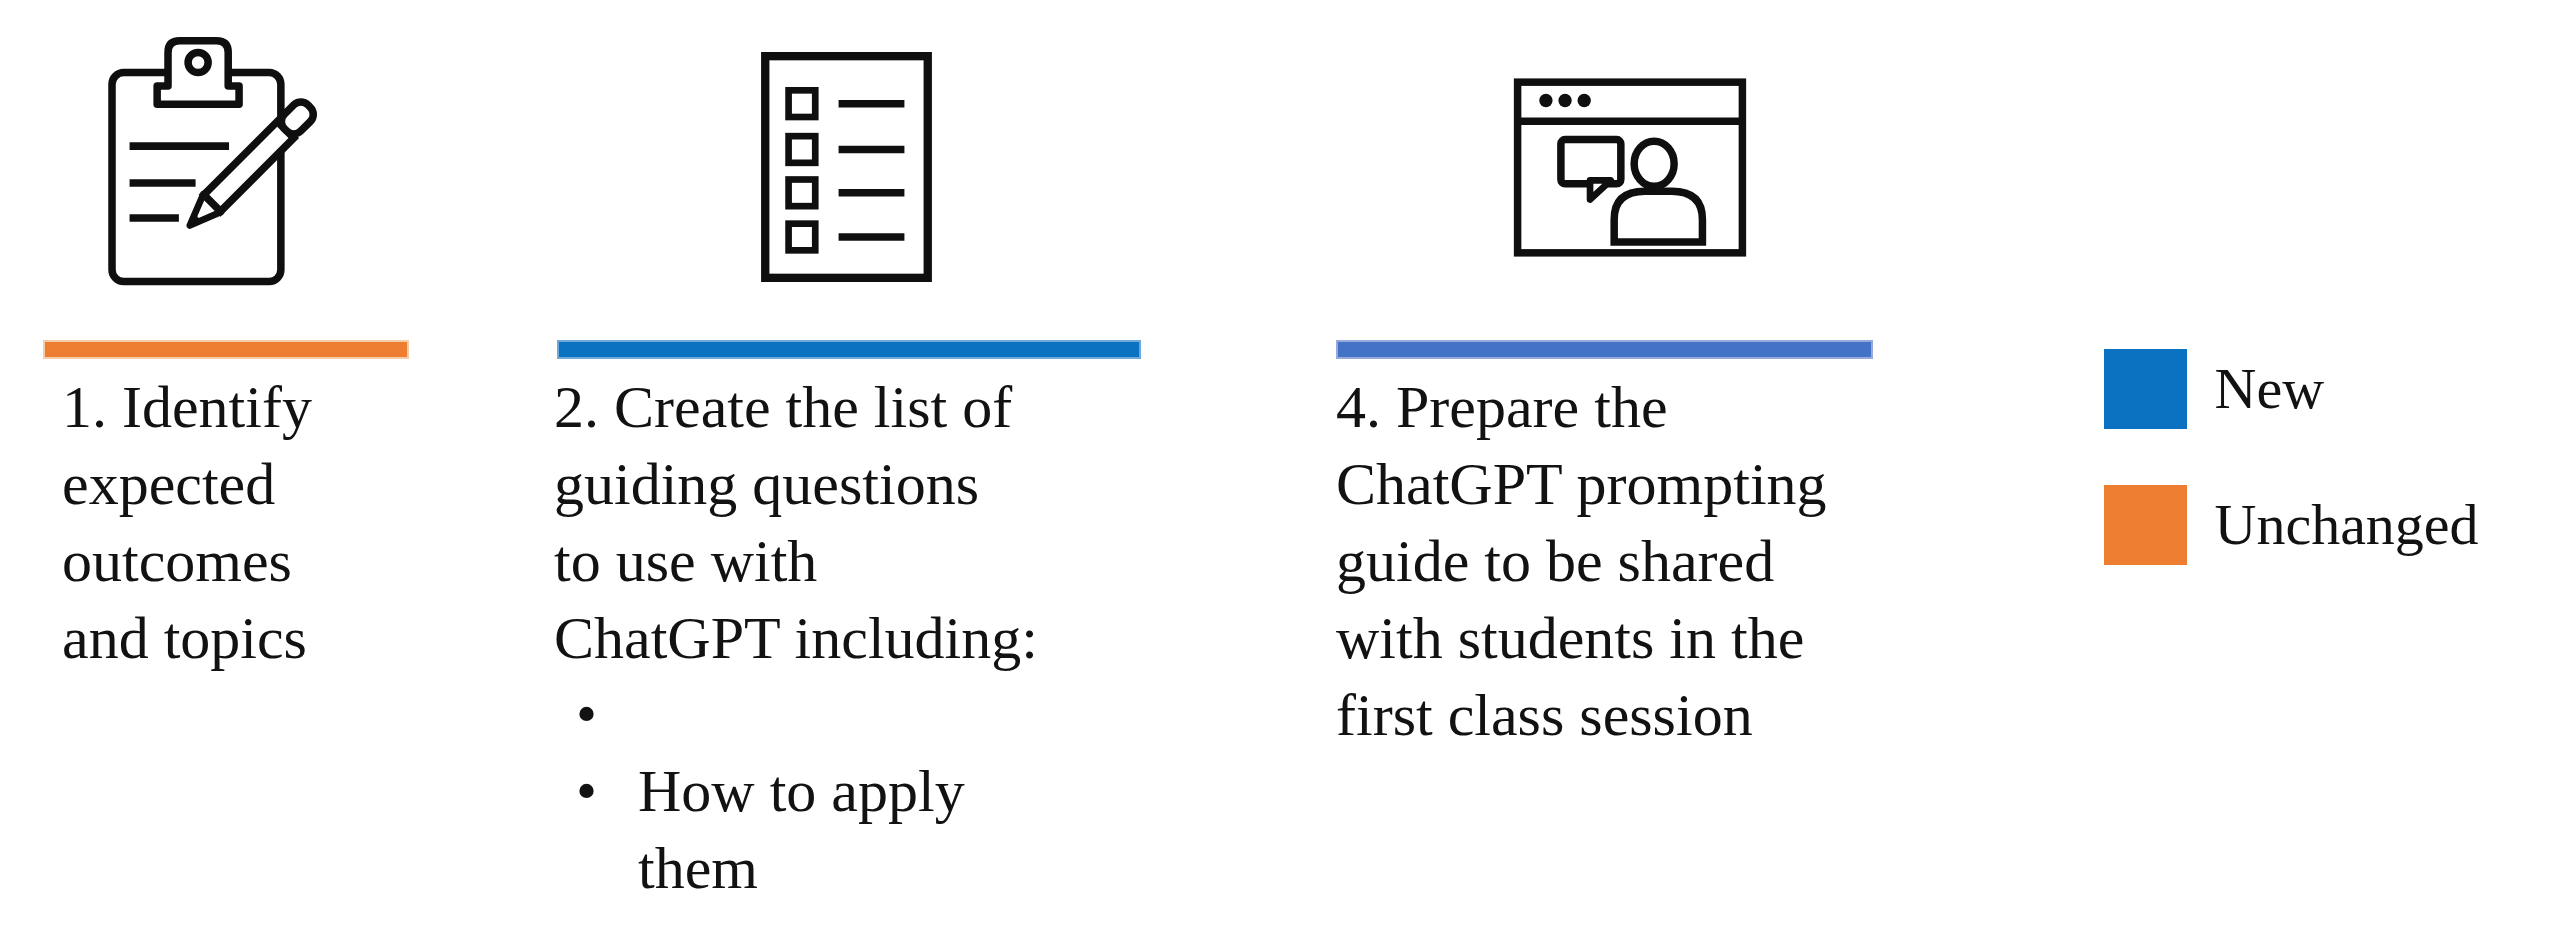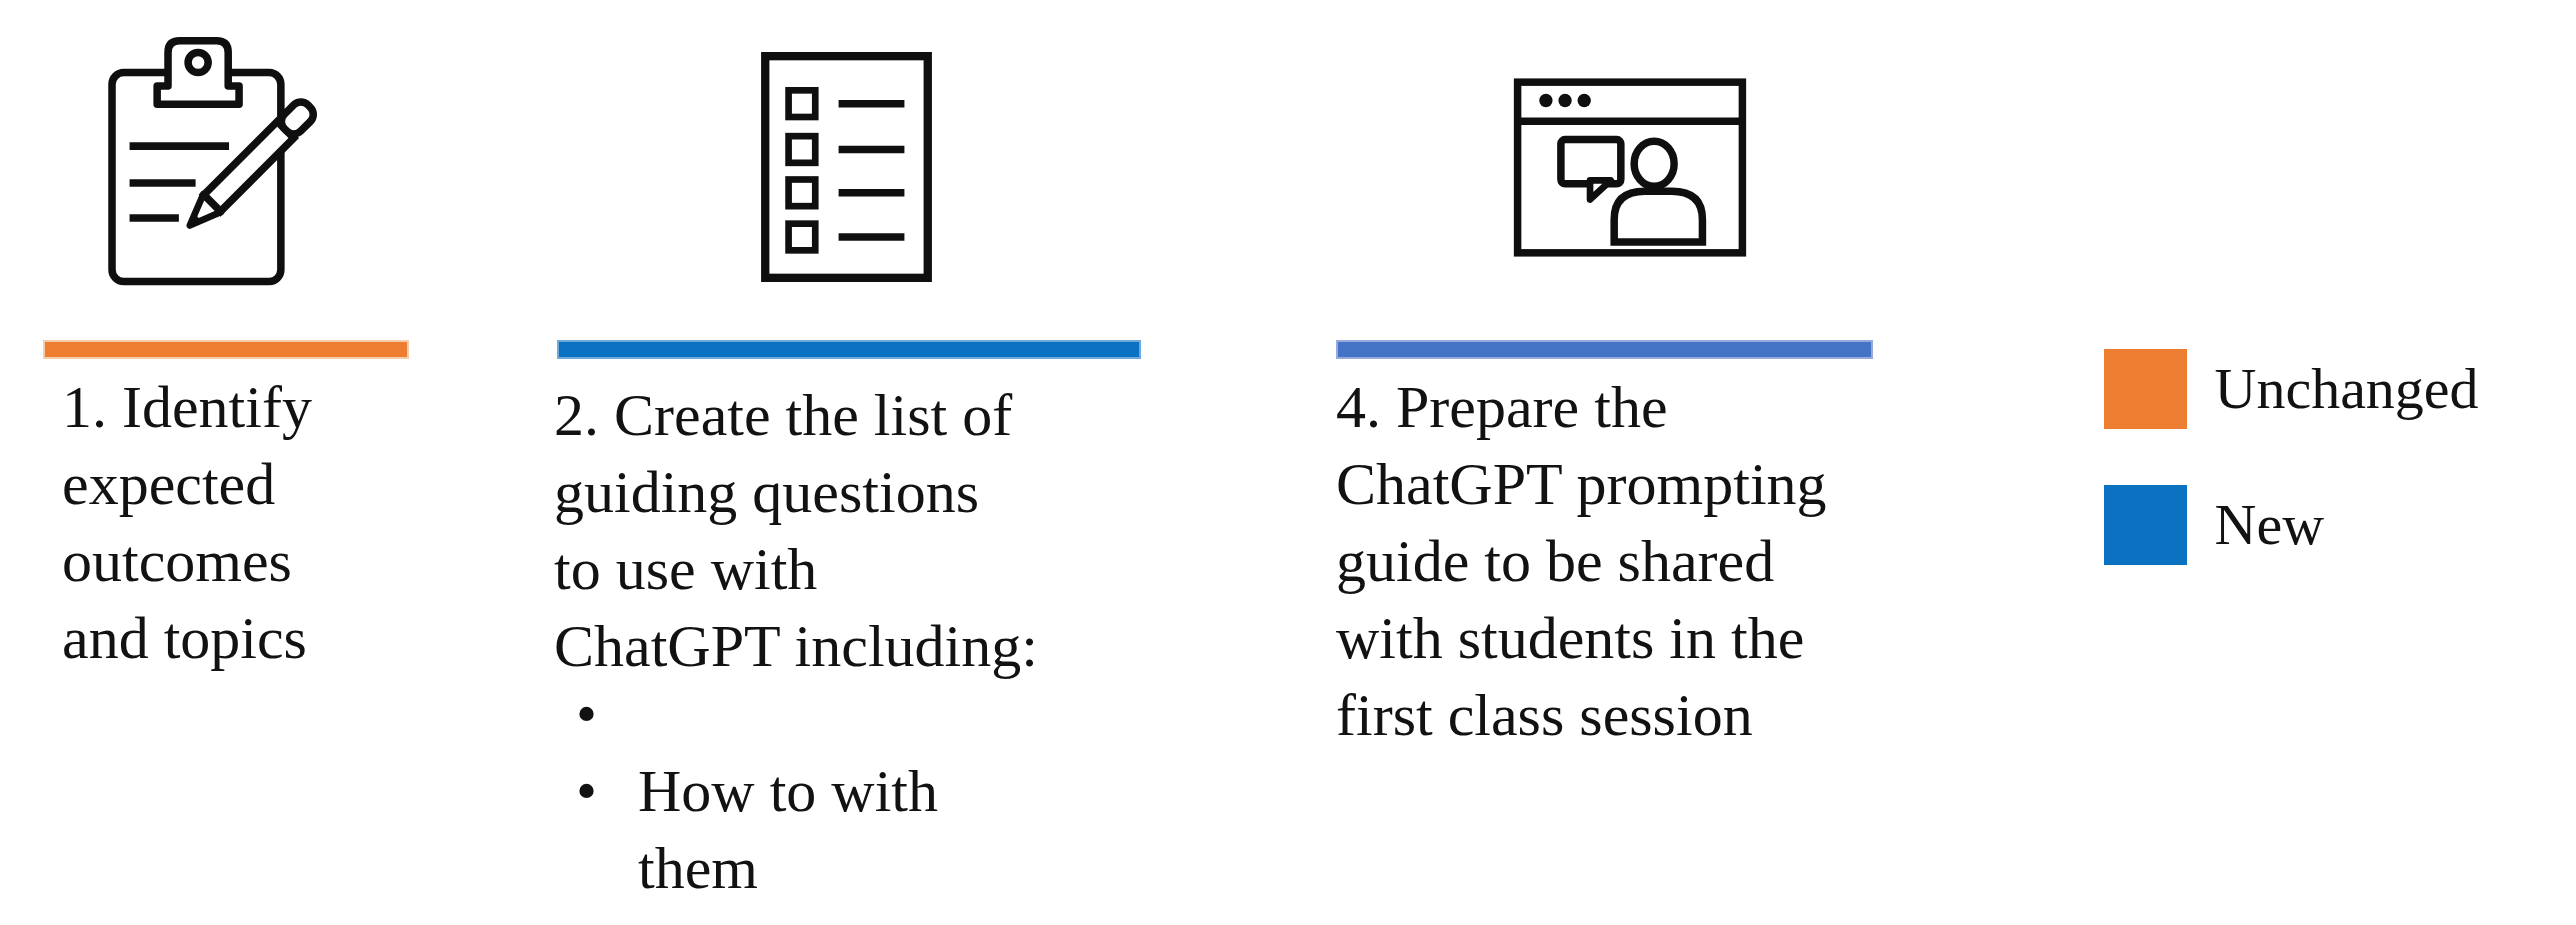--- a/index.html
+++ b/index.html
@@ -22,21 +22,21 @@
   #bar1 { left: 43px;   width: 366px; }
   #bar2 { left: 557px;  width: 584px; }
   #bar3 { left: 1336px; width: 537px; }
 
   .step-text {
     position: absolute; top: 369px;
     font-size: 60px; line-height: 77px;
     white-space: pre-line;
   }
   #text1 { left: 62px;   width: 451px; }
-  #text2 { left: 554px;  width: 659px; margin-top: 8px; }
+  #text2 { left: 554px;  width: 659px; }
   #text3 { left: 1336px; width: 659px; }
 
   .bullets {
     position: absolute; left: 554px; top: 676px;
     margin: 0; padding: 0; list-style: none;
     font-size: 60px; line-height: 77px;
   }
   .bullets li { display: flex; }
   .bullet-char { width: 84px; padding-left: 22px; box-sizing: border-box; }
   .bullet-text { white-space: pre-line; }
@@ -91,21 +91,21 @@
   <div class="step-text" id="text2">2. Create the list of
 guiding questions
 to use with
 ChatGPT including:</div>
   <ul class="bullets">
     <li>
       <span class="bullet-char">•</span>
     </li>
     <li>
       <span class="bullet-char">•</span>
-      <span class="bullet-text">How to with
+      <span class="bullet-text">How to apply
 them</span>
     </li>
   </ul>
 
   <div class="icon" id="icon3">
     <svg viewBox="0 0 280 215">
       <rect x="5" y="5" width="270" height="205" fill="#ffffff" stroke="#0f0f0f" stroke-width="9"></rect>
       <line x1="5" y1="52" x2="275" y2="52" stroke="#0f0f0f" stroke-width="9"></line>
       <circle cx="39" cy="27" r="8" fill="#0f0f0f"></circle>
       <circle cx="62" cy="27" r="8" fill="#0f0f0f"></circle>
@@ -118,23 +118,23 @@
   </div>
   <div class="bar" id="bar3" style="background:#4472C4;border:2.5px solid #98A9DD"></div>
   <div class="step-text" id="text3">4. Prepare the
 ChatGPT prompting
 guide to be shared
 with students in the
 first class session</div>
 
   <div class="legend">
     <div class="legend-item">
+      <span class="swatch" style="background:#0B71C1"></span>
+      <span class="legend-label">New</span>
+    </div>
+    <div class="legend-item">
       <span class="swatch" style="background:#ED7D31"></span>
       <span class="legend-label">Unchanged</span>
-    </div>
-    <div class="legend-item">
-      <span class="swatch" style="background:#0B71C1"></span>
-      <span class="legend-label">New</span>
     </div>
   </div>
 
 </div>
 
 
 </body></html>

